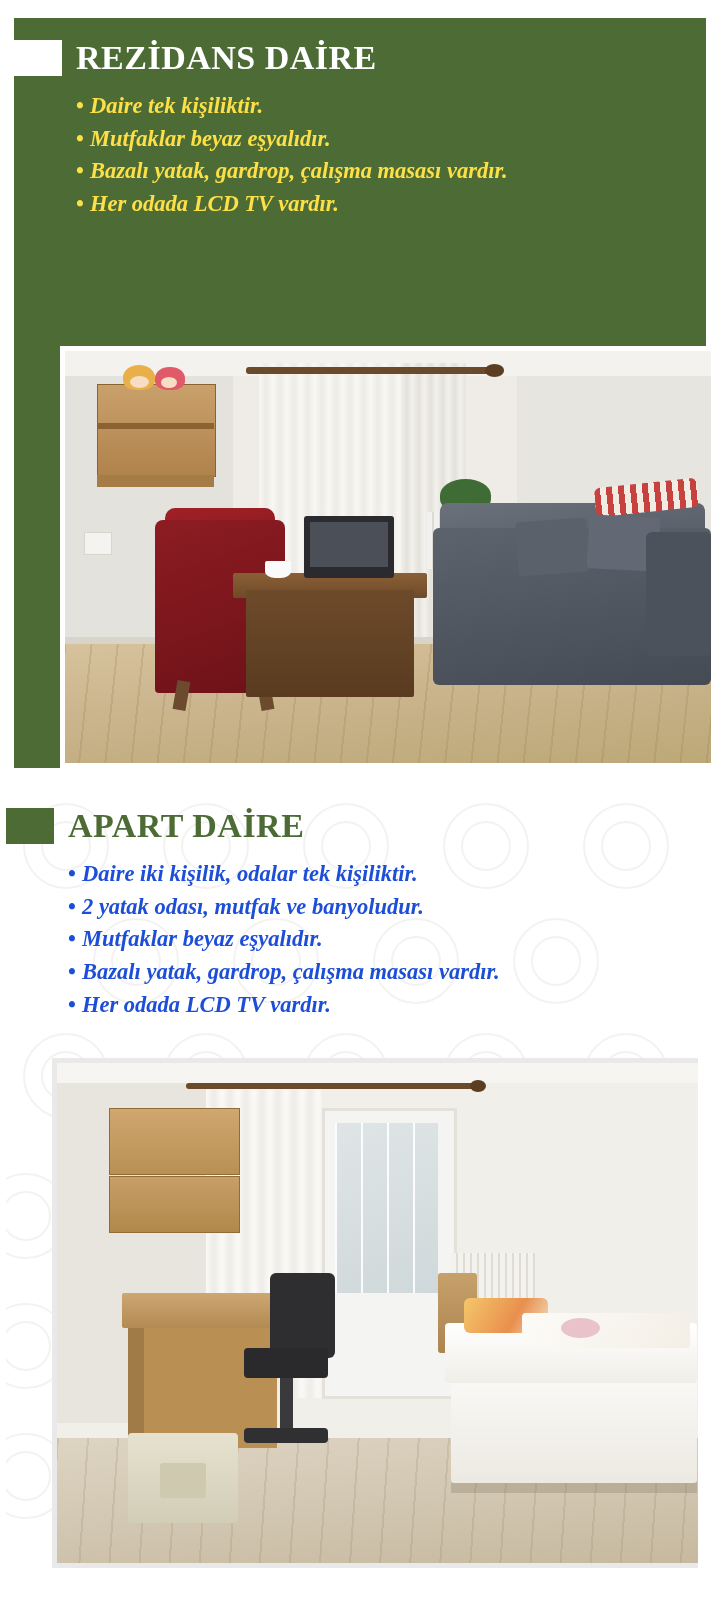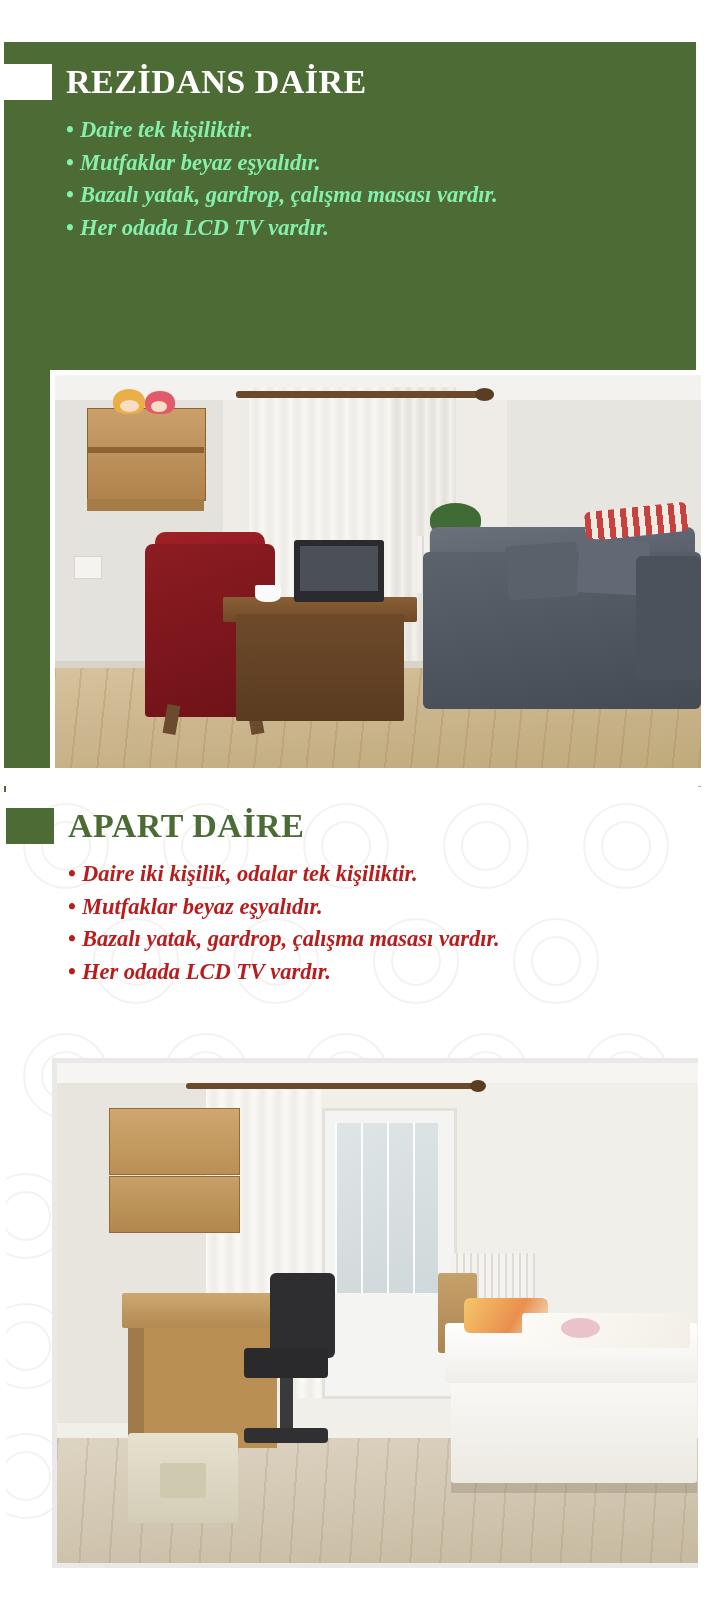--- a/index.html
+++ b/index.html
@@ -20,26 +20,25 @@
     width: 720px;
     height: 1600px;
     background: #ffffff;
     overflow: hidden;
   }
 
   
   .section-green {
     position: absolute;
     top: 18px;
-    left: 4px;
+    left: 14px;
     width: 692px;
     height: 750px;
     background: #4c6b35;
     box-sizing: border-box;
-    margin-top: 24px;
   }
 
   .section-white {
     position: absolute;
     top: 786px;
     left: 6px;
     width: 692px;
     height: 796px;
     background: #ffffff;
     box-sizing: border-box;
@@ -85,22 +84,22 @@
     padding: 0 0 0 62px;
   }
   ul.bullets li {
     font-family: "Liberation Serif", serif;
     font-style: italic;
     font-weight: bold;
     font-size: 22.5px;
     line-height: 1.455;
     white-space: nowrap;
   }
-  ul.bullets.on-green li { color: #86efac; }
-  ul.bullets.on-white li { color: #b91c1c; }
+  ul.bullets.on-green li { color: #fde047; }
+  ul.bullets.on-white li { color: #1d4ed8; }
   ul.bullets li .dot {
     display: inline-block;
     width: 14px;
     font-style: normal;
   }
 
   .photo {
     position: absolute;
     border: 5px solid #ffffff;
     box-sizing: border-box;
@@ -343,20 +342,21 @@
       </g>
     </svg>
 
     <div class="title-row" style="position:relative;">
       <div class="title-tab green"></div>
       <h1 class="title on-white">APART DAİRE</h1>
     </div>
 
     <ul class="bullets on-white" style="position:relative;">
       <li><span class="dot">•</span><span>Daire iki kişilik, odalar tek kişiliktir.</span></li>
+      <li><span class="dot">•</span><span>2 yatak odası, mutfak ve banyoludur.</span></li>
       <li><span class="dot">•</span><span>Mutfaklar beyaz eşyalıdır.</span></li>
       <li><span class="dot">•</span><span>Bazalı yatak, gardrop, çalışma masası vardır.</span></li>
       <li><span class="dot">•</span><span>Her odada LCD TV vardır.</span></li>
     </ul>
 
     <div class="photo p2">
       <div class="scene">
         <div class="s2-wall"></div>
         <div class="s2-wall-left"></div>
         <div class="s2-ceiling"></div>

